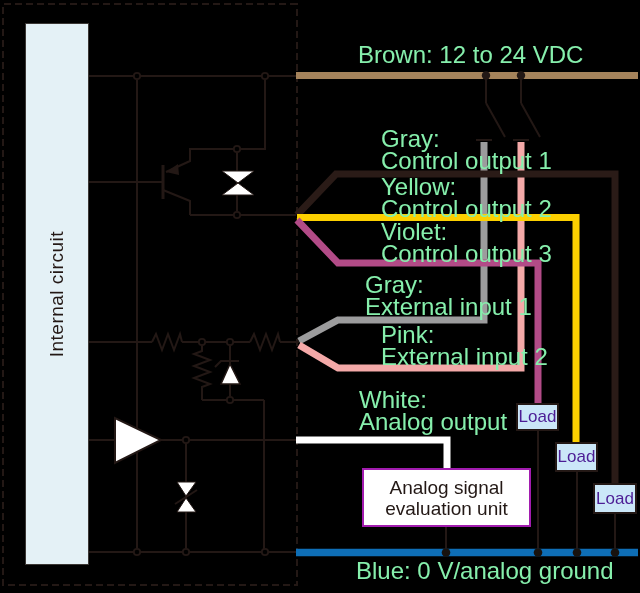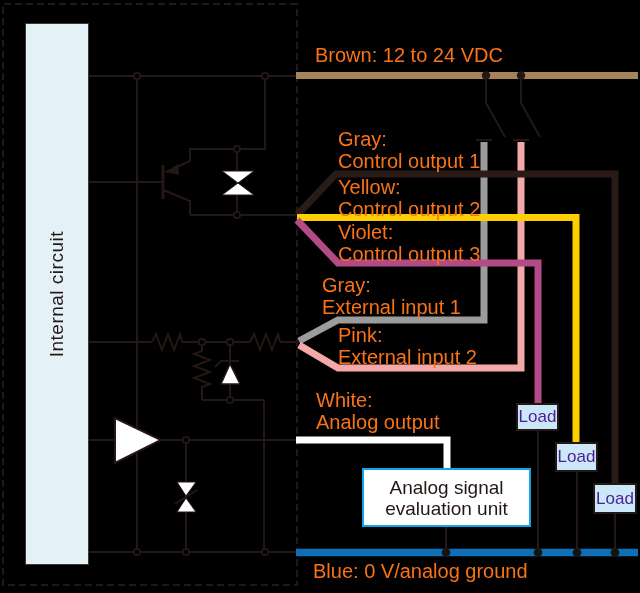--- a/index.html
+++ b/index.html
@@ -2,34 +2,34 @@
 <html><head>
 <meta charset="utf-8">
 <style>
   html,body{margin:0;padding:0;background:#000;}
   .stage{
     position:relative;width:640px;height:593px;background:#000000;
     font-family:"Liberation Sans", sans-serif;overflow:hidden;
   }
   .stage svg{position:absolute;left:0;top:0;z-index:1;}
   .lbl{
-    position:absolute;z-index:2;color:#f97316;font-size:20px;line-height:22px;
-    white-space:nowrap;letter-spacing:0px;
+    position:absolute;z-index:2;color:#86efac;font-size:24px;line-height:22px;
+    white-space:nowrap;letter-spacing:0px;margin-left:43px;
   }
   .lbl span{display:block;}
   .box{position:absolute;z-index:3;box-sizing:border-box;display:flex;align-items:center;justify-content:center;}
   .internal-box{
     left:25px;top:23px;width:64px;height:542px;background:#E4F1F6;border:1px solid #3b3734;
   }
   .internal-box .vtext{
     writing-mode:vertical-rl;transform:rotate(180deg);
     color:#231815;font-size:19px;letter-spacing:0.5px;
   }
   .eval-box{
-    left:362px;top:468px;width:169px;height:59px;background:#ffffff;border:2px solid #0ea5e9;
+    left:362px;top:468px;width:169px;height:59px;background:#ffffff;border:2px solid #a21caf;
     flex-direction:column;color:#231815;font-size:19px;line-height:21px;text-align:center;
   }
   .load-box{
     background:#CBE7F8;border:2px solid #231815;color:#4c1d95;font-size:17px;
   }
   .load-1{left:516px;top:403px;width:43px;height:28px;}
   .load-2{left:555px;top:442px;width:43px;height:30px;}
   .load-3{left:593px;top:483px;width:44px;height:31px;}
 </style>
 </head>

